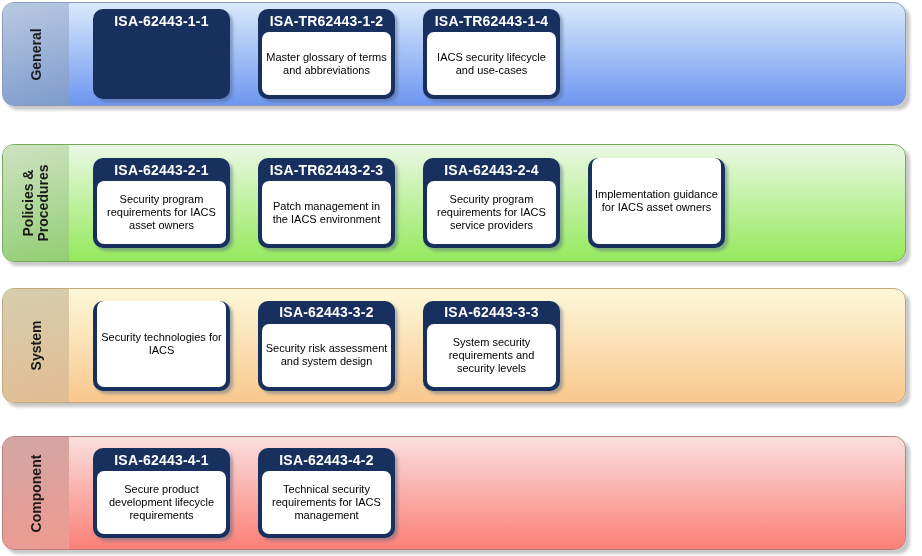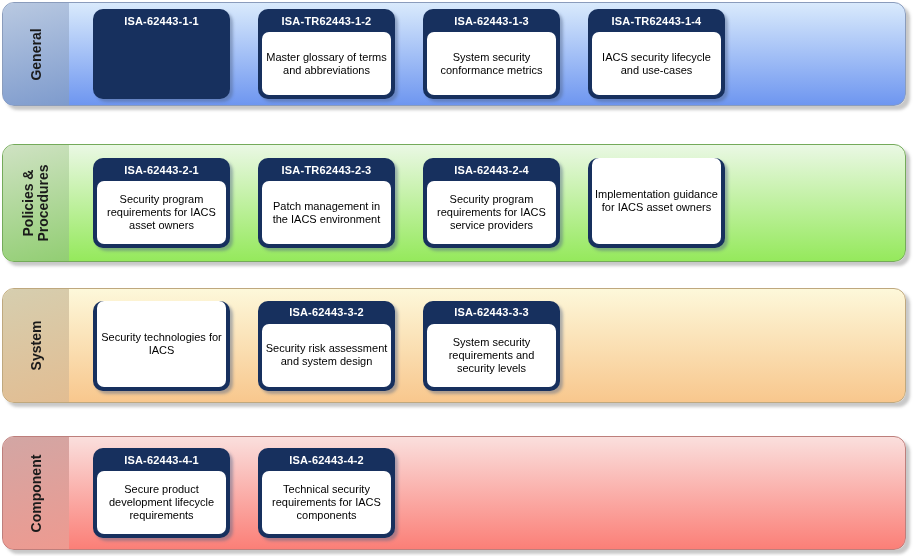--- a/index.html
+++ b/index.html
@@ -68,21 +68,21 @@
     box-sizing: border-box;
   }
   .card-header {
     height: 23px;
     flex: none;
     display: flex;
     align-items: center;
     justify-content: center;
     color: var(--card-header-text, #ffffff);
     font-weight: bold;
-    font-size: 11px;
+    font-size: 14px;
     letter-spacing: 0.2px;
     white-space: nowrap;
   }
   .card-body {
     flex: 1;
     margin: 0 4px 4px 4px;
     background: var(--card-body-bg, #ffffff);
     border-radius: 7px;
     display: flex;
     align-items: center;
@@ -104,24 +104,20 @@
     <div class="strip">
       <span class="strip-text">General</span>
     </div>
     <div class="cards">
       <div class="card">
         <div class="card-header">ISA-62443-1-1</div>
       </div>
       <div class="card">
         <div class="card-header">ISA-TR62443-1-2</div>
         <div class="card-body">Master glossary of terms and abbreviations</div>
-      </div>
-      <div class="card">
-        <div class="card-header">ISA-62443-1-3</div>
-        <div class="card-body">System security conformance metrics</div>
       </div>
       <div class="card">
         <div class="card-header">ISA-TR62443-1-4</div>
         <div class="card-body">IACS security lifecycle and use-cases</div>
       </div>
     </div>
   </section>
 
   <section class="row row-1" style="--band-top: #eaf8e4; --band-bottom: #95e95c; --strip-top: #cfe2c3; --strip-bottom: #92ce73; --border: #74aa5a;">
     <div class="strip">
@@ -169,18 +165,18 @@
     <div class="strip">
       <span class="strip-text">Component</span>
     </div>
     <div class="cards">
       <div class="card">
         <div class="card-header">ISA-62443-4-1</div>
         <div class="card-body">Secure product development lifecycle requirements</div>
       </div>
       <div class="card">
         <div class="card-header">ISA-62443-4-2</div>
-        <div class="card-body">Technical security requirements for IACS components</div>
+        <div class="card-body">Technical security requirements for IACS management</div>
       </div>
     </div>
   </section>
 
 </div>
 
 </body></html>

